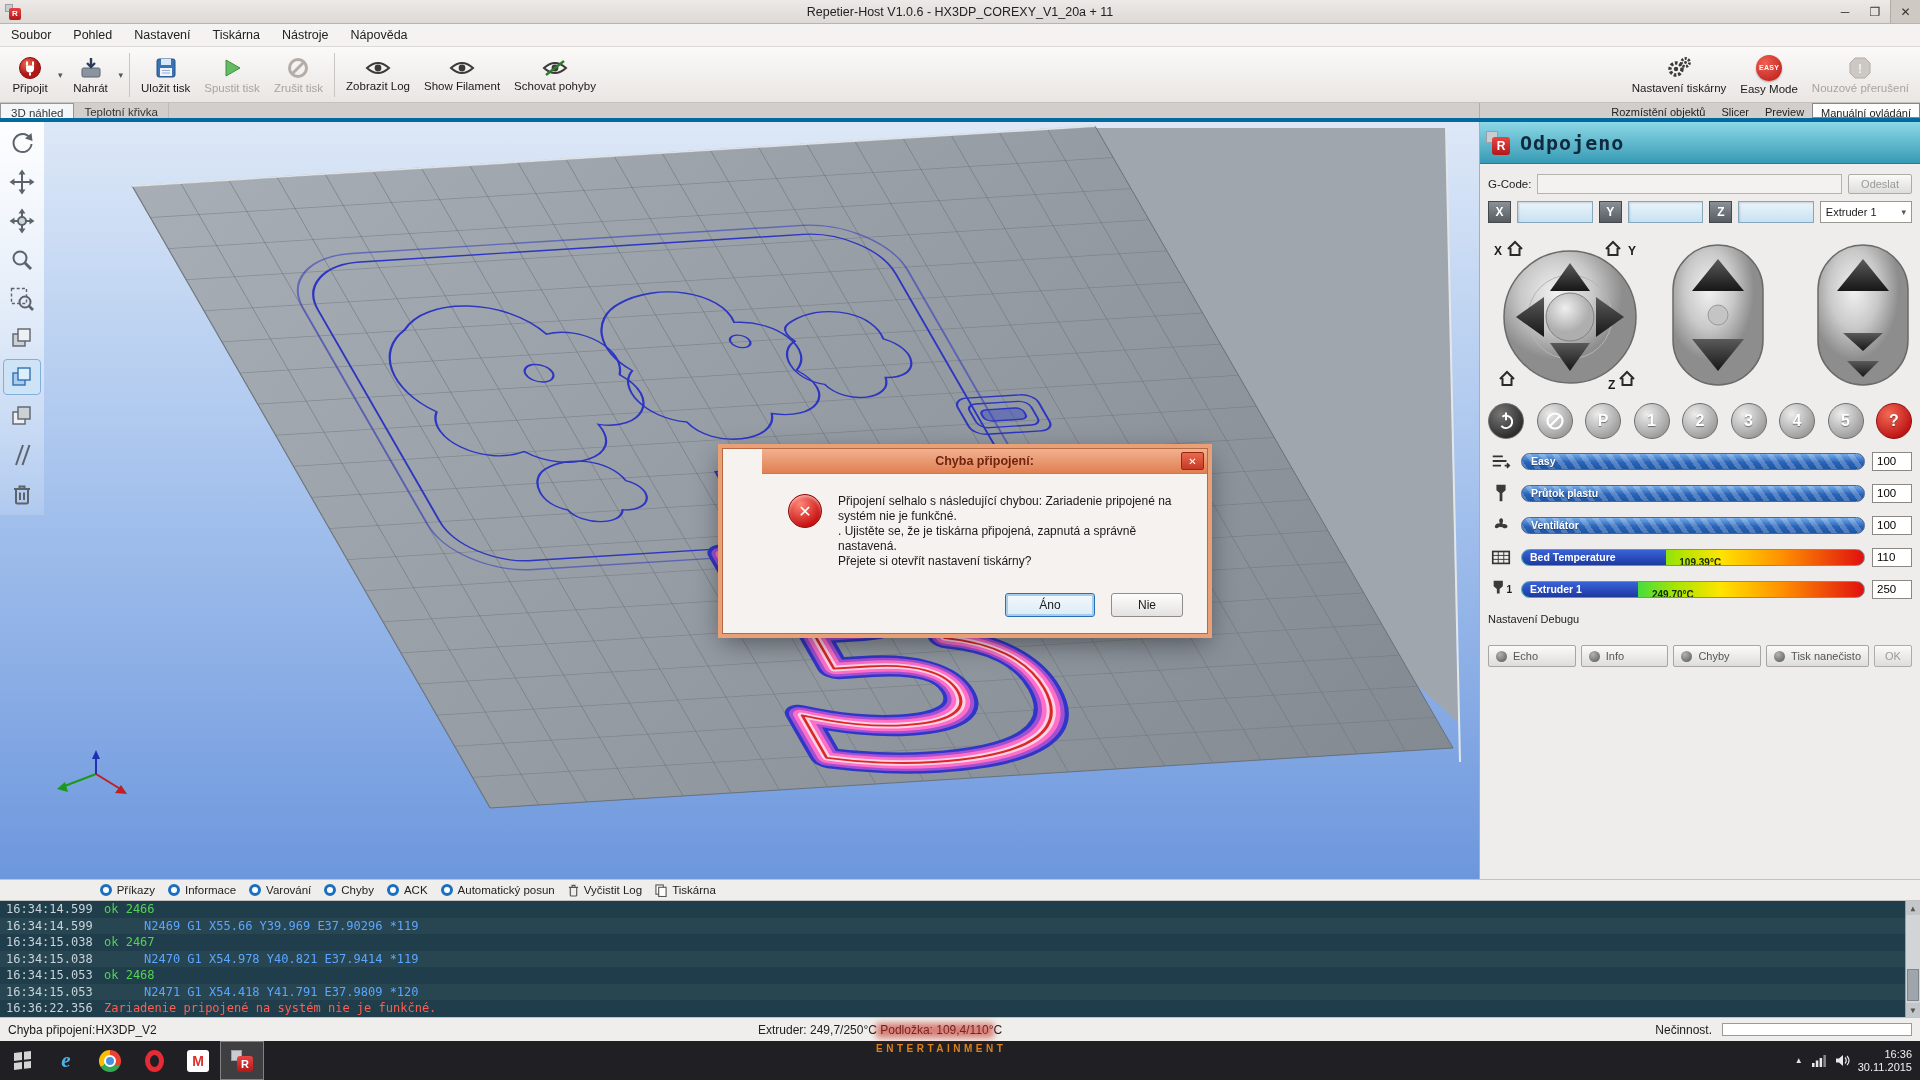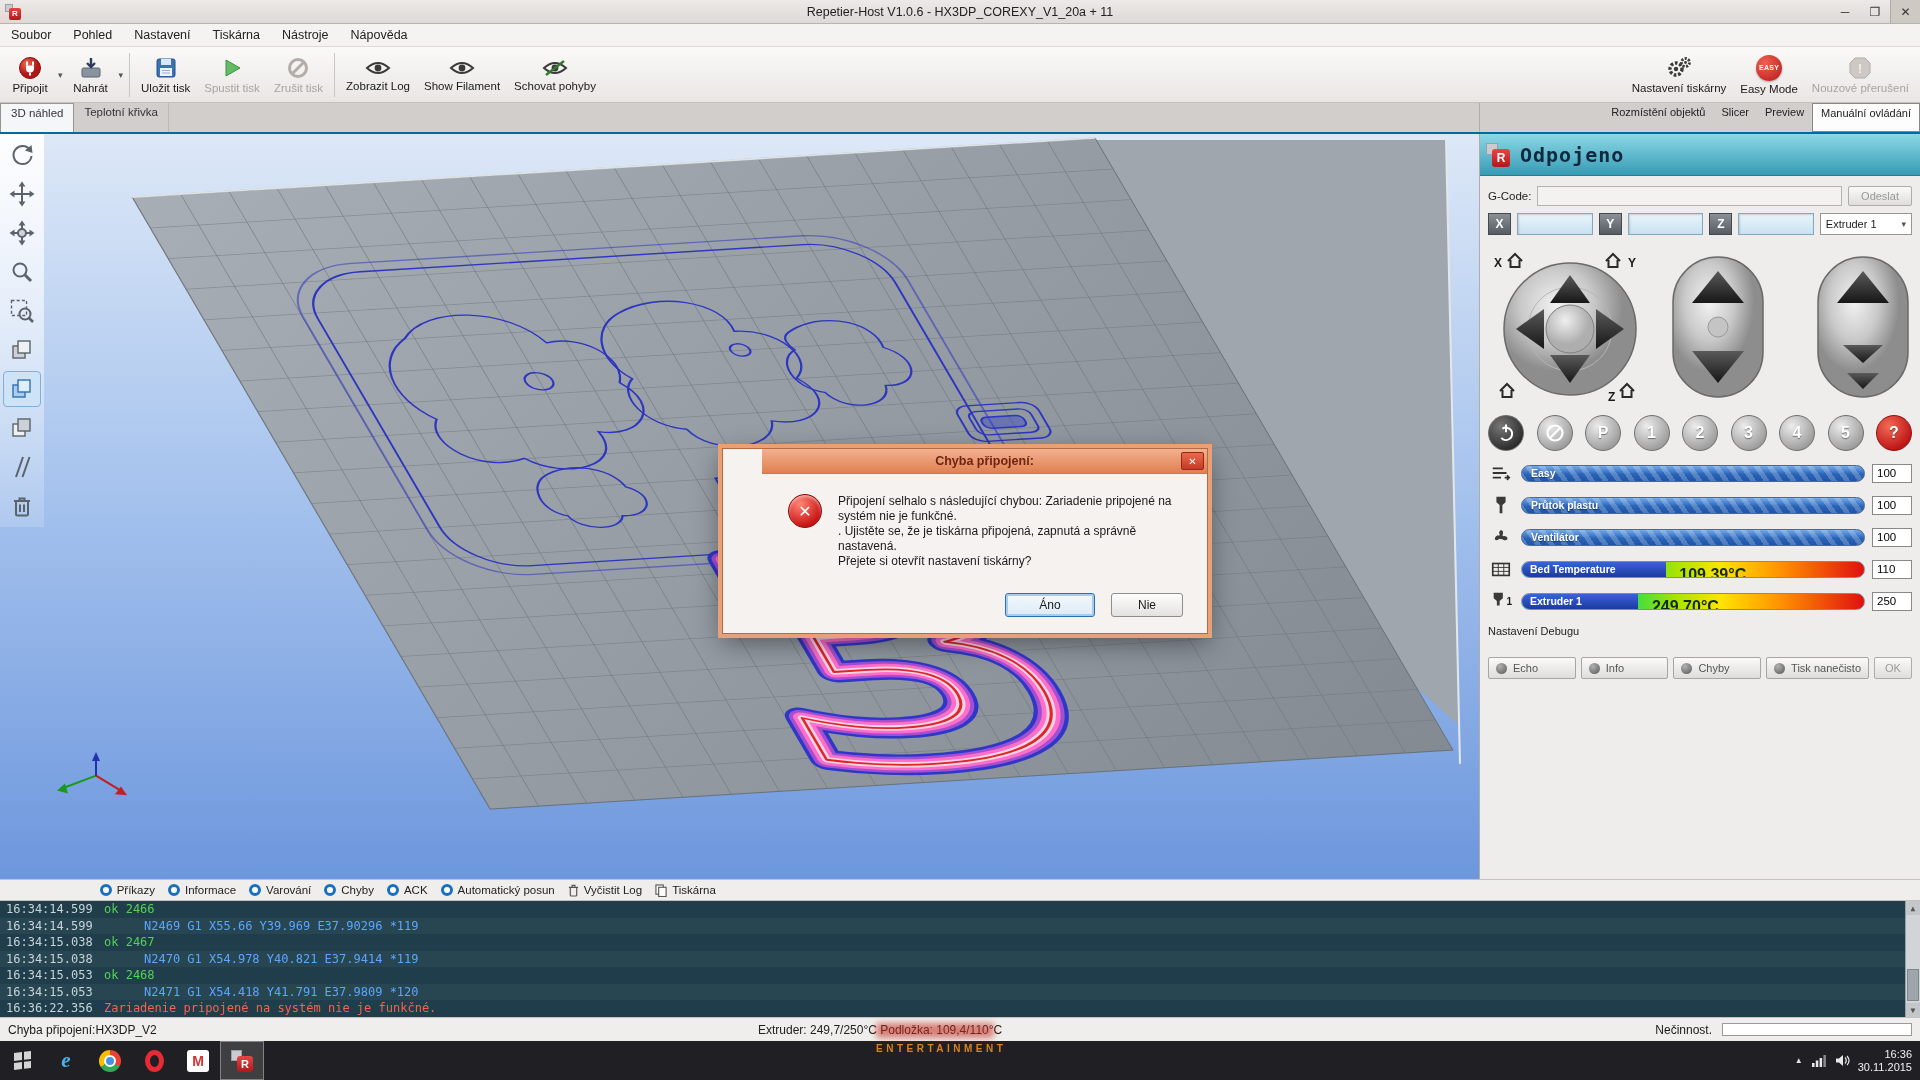--- a/index.html
+++ b/index.html
@@ -36,21 +36,21 @@
   .tbtn .lbl { font-size:11.5px; color:#1a1a1a; white-space:nowrap; }
   .tbtn.disabled .lbl { color:#a8a4a0; }
   .caret { font-size:9px; color:#555; align-self:center; padding:0 2px; }
   .tsep { width:1px; height:44px; background:#c9c5c1; margin:0 4px; }
   .tb-right { margin-left:auto; display:flex; align-items:center; }
   .easy-circle { width:26px; height:26px; border-radius:50%; background:radial-gradient(circle at 35% 30%,#f06050,#b81818);
                  color:#fff; font-size:7px; font-weight:bold; display:flex; align-items:center; justify-content:center;
                  letter-spacing:.3px; box-shadow:0 1px 2px rgba(0,0,0,.3); }
 
   
-  .tabrow { height:31px; background:#d2cecb; border-bottom:2px solid #0369a1; display:flex; align-items:stretch; flex:0 0 auto; }
+  .tabrow { height:19px; background:#d2cecb; border-bottom:4px solid #0369a1; display:flex; align-items:stretch; flex:0 0 auto; }
   .vtab { padding:0 10px; font-size:11.5px; line-height:18px; color:#333; border-right:1px solid #bdb9b6; }
   .vtab.active { background:#f4f7fa; border:1px solid #98948f; border-bottom:none; font-weight:normal; }
   .tab-spacer { flex:1; }
   .ptabs { width:441px; display:flex; align-items:stretch; justify-content:flex-end; border-left:1px solid #b0ada9; }
   .ptab { padding:0 8px; font-size:11px; line-height:18px; color:#222; white-space:nowrap; }
   .ptab.active { background:#fdfdfd; border:1px solid #8a8784; }
 
   
   .main { flex:1; min-height:0; display:flex; }
   .viewport { flex:1; position:relative; overflow:hidden; }
@@ -103,21 +103,21 @@
           background:linear-gradient(180deg,#74aae6,#2a64b8 55%,#1e55a6);
           background-image:repeating-linear-gradient(55deg,rgba(255,255,255,.22) 0 5px,rgba(255,255,255,0) 5px 11px),
                            linear-gradient(180deg,#74aae6,#2a64b8 55%,#1e55a6); }
   .slabel { position:absolute; left:9px; top:0; line-height:15px; color:#fff; font-size:10.5px; font-weight:bold;
             text-shadow:0 1px 1px rgba(0,0,0,.45); }
   .sbar.temp { border-color:#8a8a8a;
           background-image:linear-gradient(90deg,#00cfe8 0%,#12d862 28%,#a8e400 45%,#ffe400 58%,#ff9000 76%,#e01010 100%); }
   .tchip { position:absolute; left:0; top:0; bottom:0; width:42%; background:linear-gradient(180deg,#3a62d8,#1c3aa0);
            border-radius:8px 0 0 8px; color:#fff; font-size:10.5px; font-weight:bold; line-height:15px; padding-left:8px; }
   .tchip.narrow { width:34%; }
-  .ttemp { position:absolute; left:46%; top:5px; line-height:15px; font-size:16px; font-weight:bold; color:#13290f; }
+  .ttemp { position:absolute; left:46%; top:5px; line-height:15px; font-size:10px; font-weight:bold; color:#13290f; }
   .ttemp.mid { left:38%; }
   .sval { width:40px; height:19px; border:1px solid #8a8784; background:#fff; font-size:11.5px; padding:0 4px;
           font-family:"Liberation Sans","DejaVu Sans",sans-serif; }
 
   .dbg-label { font-size:11px; color:#222; margin:4px 0 20px; }
   .dbg-row { display:flex; gap:5px; align-items:center; }
   .dbg-btn { flex:1; height:22px; display:flex; align-items:center; gap:6px; padding:0 7px;
              background:linear-gradient(#fafafa,#dedddb); border:1px solid #a8a5a2; border-radius:2px;
              font-size:11px; color:#555; white-space:nowrap; }
   .dbg-dot { width:11px; height:11px; border-radius:50%; background:radial-gradient(circle at 35% 30%,#b2b2b2,#565656); flex:0 0 auto; }

